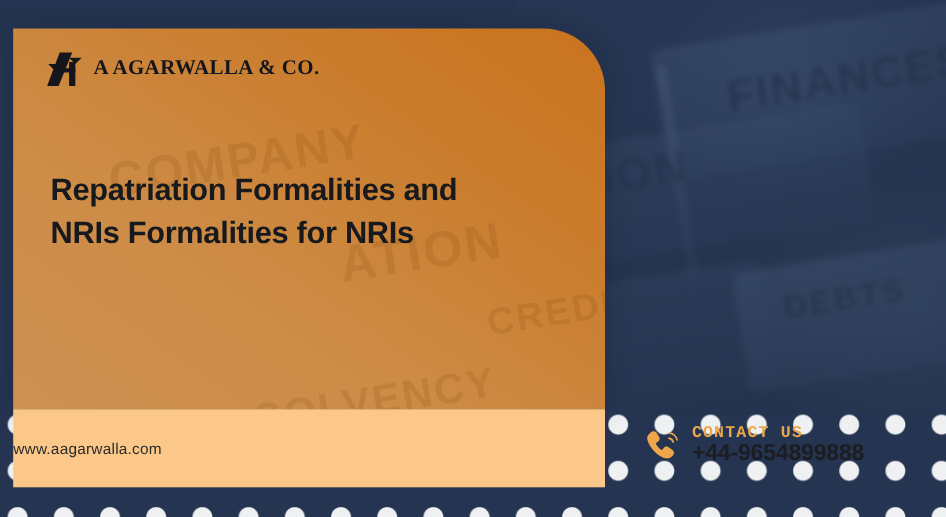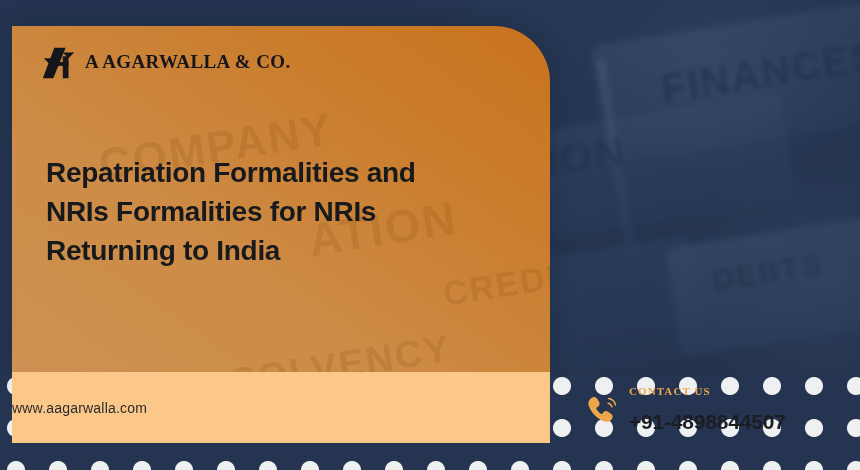--- a/index.html
+++ b/index.html
@@ -250,27 +250,27 @@
     width: 34px;
     height: 30px;
     flex: 0 0 34px;
     margin-right: 9px;
   }
   #contact-text {
     display: flex;
     flex-direction: column;
   }
   #contact-label {
-    font-family: Liberation Serif, serif;
-    font-size: 11px;
+    font-family: Liberation Mono, monospace;
+    font-size: 15px;
     font-weight: 700;
     color: #eda74a;
     letter-spacing: 1.1px;
     line-height: 1;
-    margin-bottom: 14px;
+    margin-bottom: 0;
   }
   #contact-number {
     font-family: "Liberation Sans", sans-serif;
     font-size: 21px;
     font-weight: 700;
     color: #1b1d22;
     letter-spacing: -0.2px;
     line-height: 1.05;
     white-space: nowrap;
   }
@@ -312,33 +312,32 @@
         <rect x="16" y="19" width="14" height="4" fill="#14161c"></rect>
       </svg>
       <div id="logo-text">
         <div id="company-name">A AGARWALLA &amp; CO.</div>
       </div>
     </div>
 
     <div id="headline">
       <div class="line">Repatriation Formalities and</div>
       <div class="line">NRIs Formalities for NRIs</div>
-      <div class="line">Returning to India</div>
     </div>
   </div>
 
   <div id="website-band">
     <span id="website-url">www.aagarwalla.com</span>
   </div>
 
   <div id="contact-block">
     <svg id="phone-icon" viewBox="0 0 34 30">
       <path d="M5.4 3.1c1.9-1.6 4.4-1.4 5.6 0.5l2.2 3.5c0.9 1.5 0.5 3.3-0.9 4.3l-1.6 1.1c-0.4 0.3-0.5 0.8-0.3 1.2 0.9 1.9 2.6 3.9 4.6 5.2 0.4 0.3 0.9 0.2 1.2-0.2l1.2-1.5c1.1-1.3 2.9-1.6 4.4-0.6l3.4 2.3c1.8 1.2 2 3.7 0.4 5.5-1.9 2.1-4.9 2.9-7.9 1.9C11.4 24.1 4.6 17 2.6 10.2 1.7 7.2 3.1 5 5.4 3.1z" fill="#eda74a"></path>
       <path d="M22.6 3.6c3.3 0.5 6.1 3.1 6.9 6.3" fill="none" stroke="#eda74a" stroke-width="1.5" stroke-linecap="round"></path>
       <path d="M22.1 8.3c1.9 0.4 3.4 1.8 3.9 3.6" fill="none" stroke="#eda74a" stroke-width="1.5" stroke-linecap="round"></path>
     </svg>
     <div id="contact-text">
       <div id="contact-label">CONTACT US</div>
-      <div id="contact-number">+91-4898844507</div>
+      <div id="contact-number">+44-9654899888</div>
     </div>
   </div>
 
 </div>
 
 </body></html>

